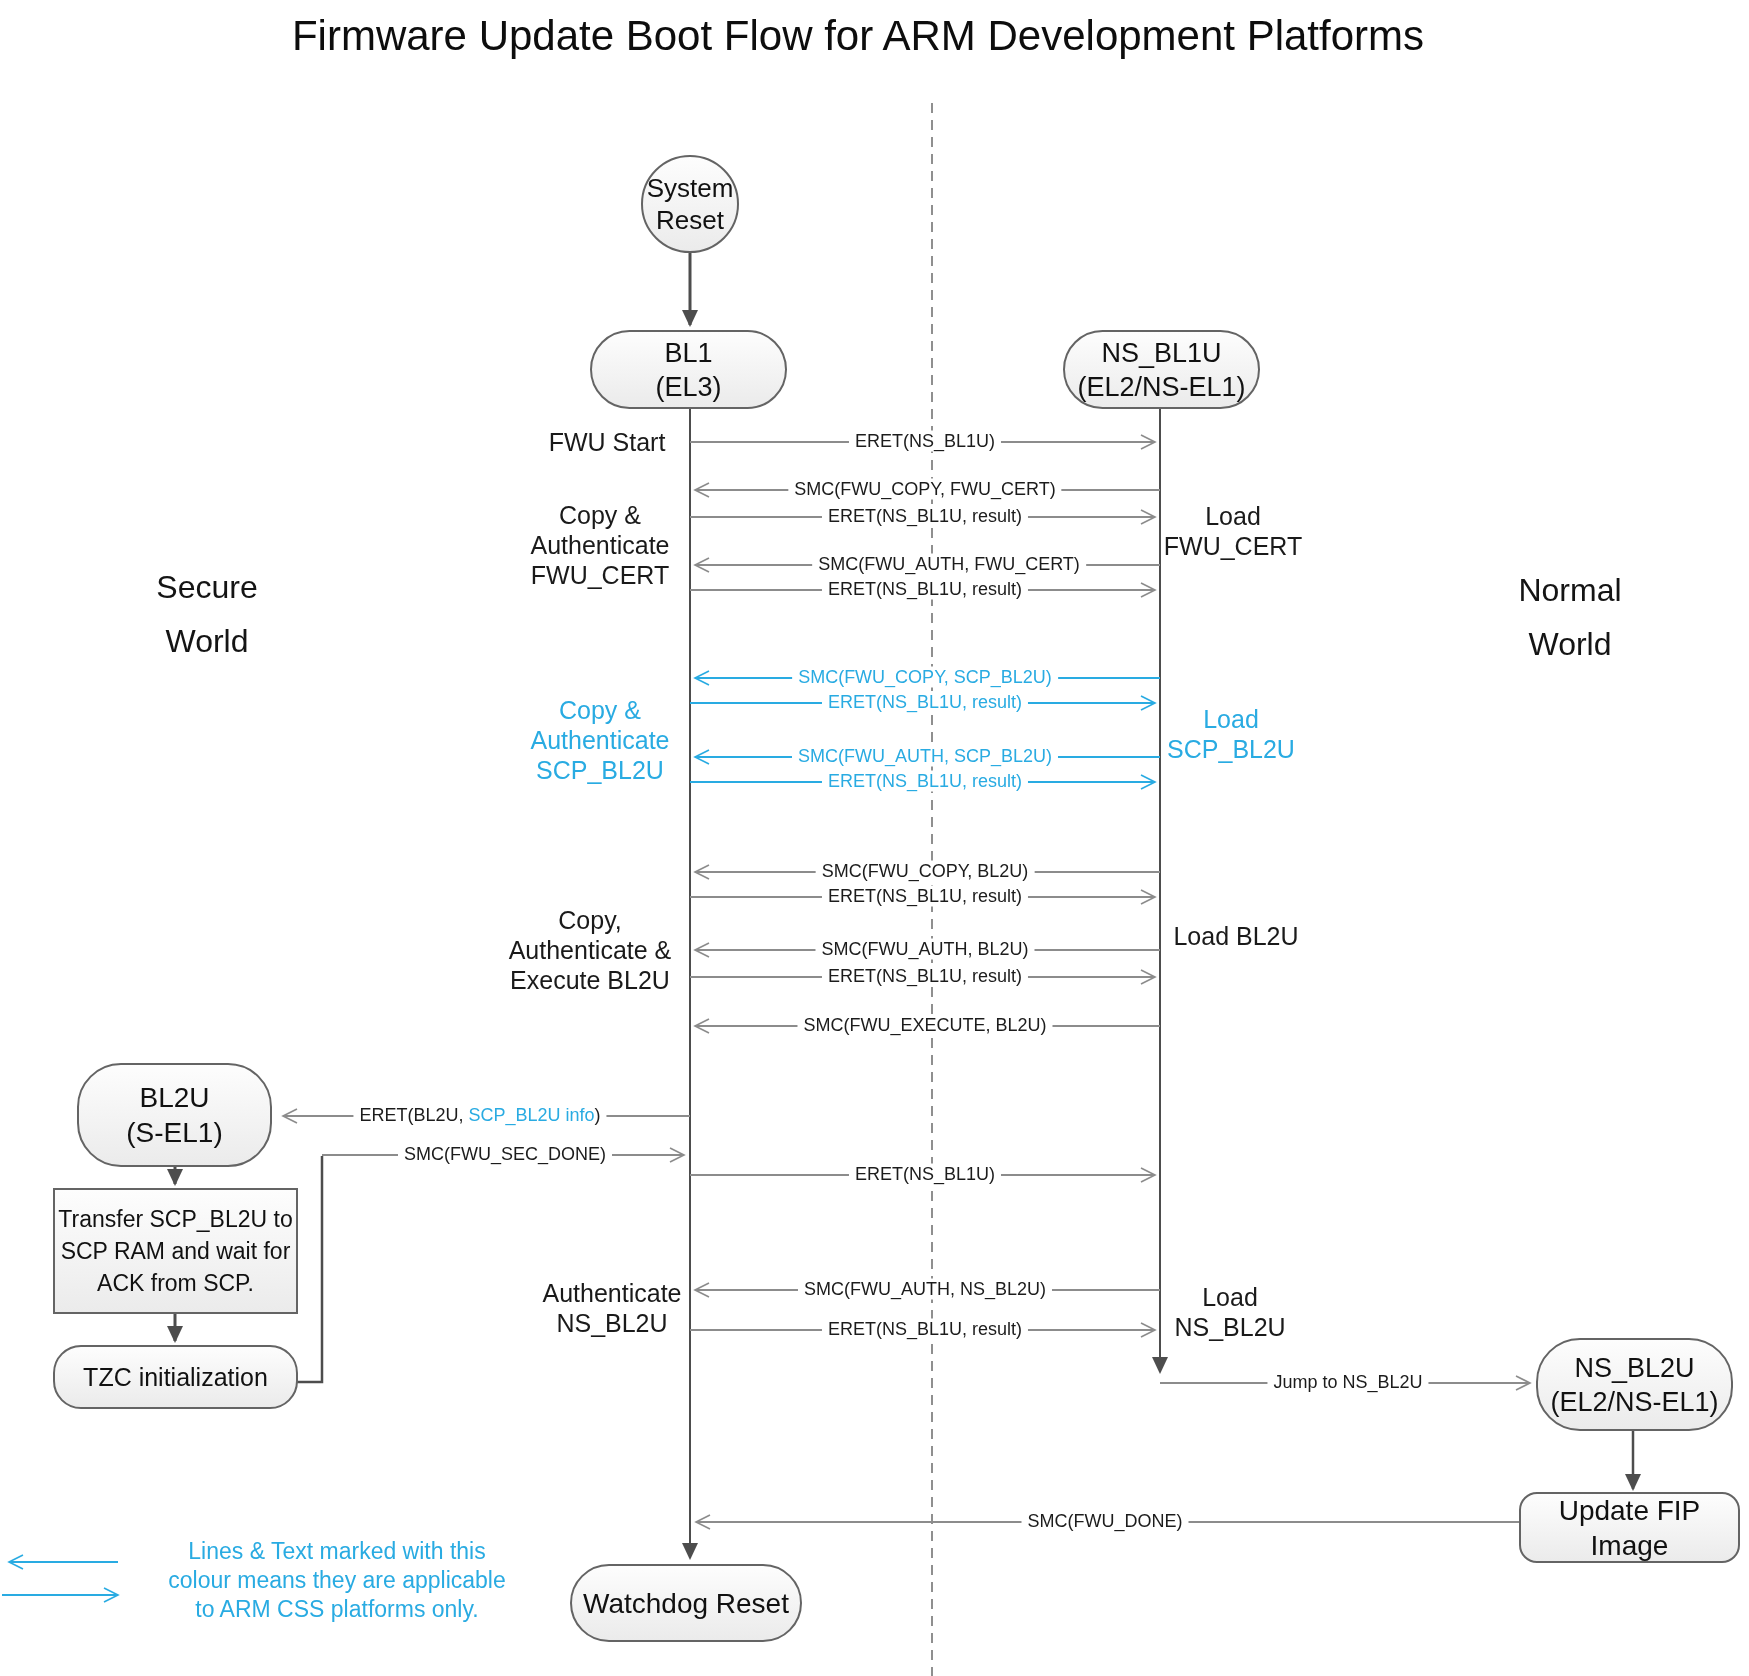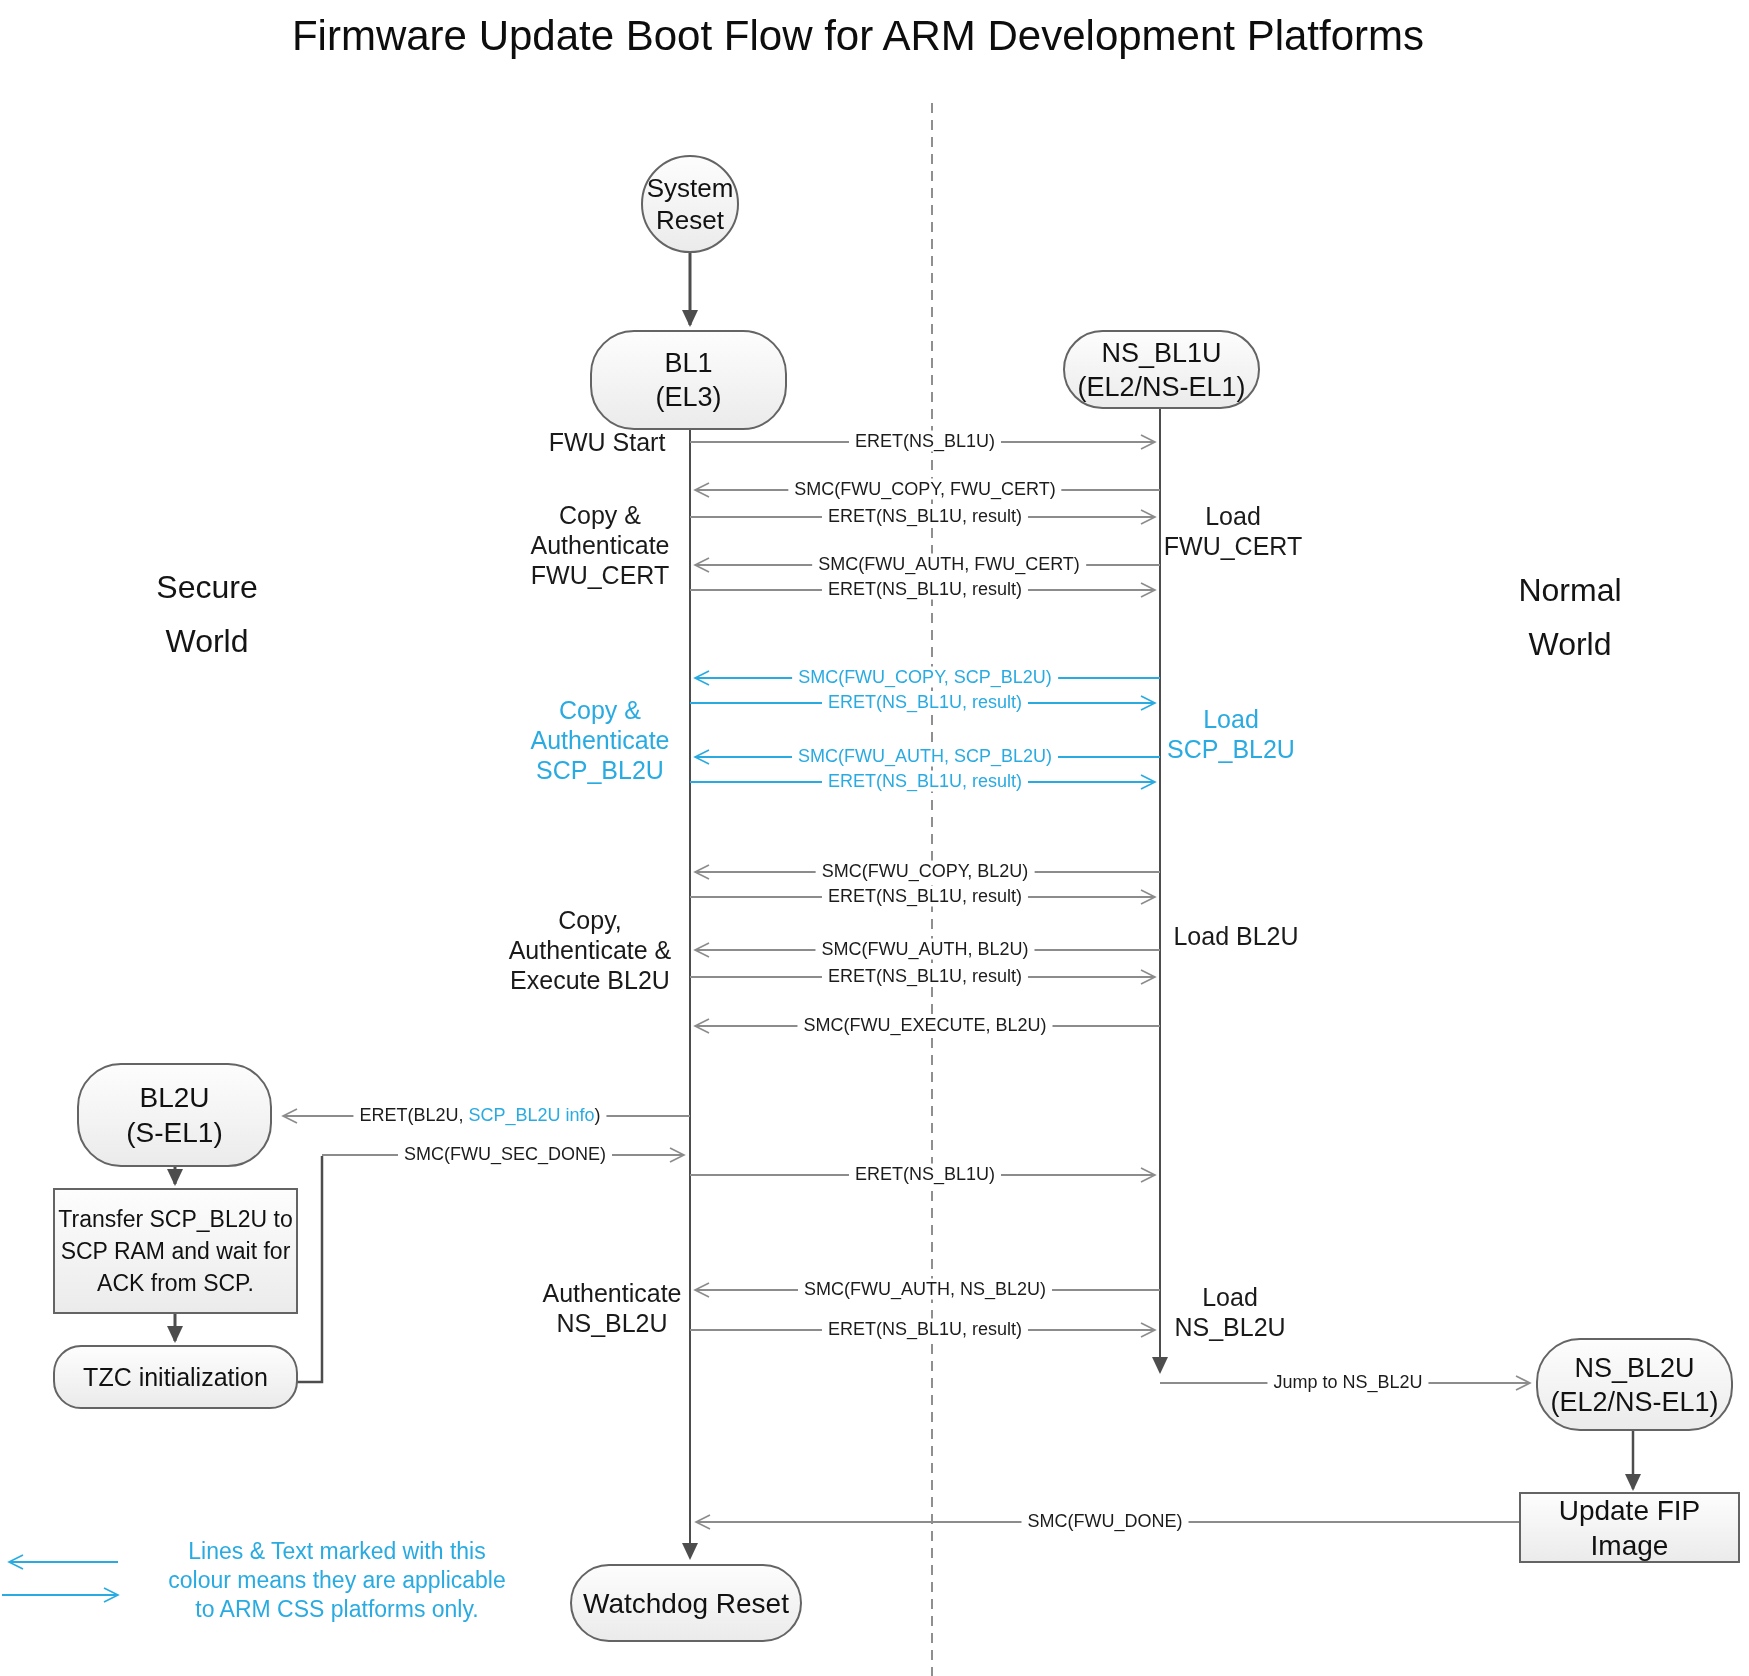--- a/index.html
+++ b/index.html
@@ -92,21 +92,21 @@
   </div>
   <div class="lbl world" style="left:1570px;top:617px;">
     <div>Normal</div>
     <div>World</div>
   </div>
 
   <div class="node circle" style="left:641px;top:155px;width:98px;height:98px;">
     <div>System</div>
     <div>Reset</div>
   </div>
-  <div class="node pill" style="left:590px;top:330px;width:197px;height:100px;font-size:27px;line-height:34px;">
+  <div class="node pill" style="left:590px;top:330px;width:197px;height:79px;font-size:27px;line-height:34px;">
     <div>BL1</div>
     <div>(EL3)</div>
   </div>
   <div class="node pill" style="left:1063px;top:330px;width:197px;height:79px;font-size:27px;line-height:34px;">
     <div>NS_BL1U</div>
     <div>(EL2/NS-EL1)</div>
   </div>
   <div class="node pill" style="left:77px;top:1063px;width:195px;height:104px;">
     <div>BL2U</div>
     <div>(S-EL1)</div>
@@ -116,21 +116,21 @@
     <div>SCP RAM and wait for</div>
     <div>ACK from SCP.</div>
   </div>
   <div class="node rect" style="left:53px;top:1345px;width:245px;height:64px;font-size:25px;border-radius:28px;">
     <div>TZC initialization</div>
   </div>
   <div class="node pill" style="left:1536px;top:1338px;width:197px;height:93px;font-size:27px;line-height:34px;">
     <div>NS_BL2U</div>
     <div>(EL2/NS-EL1)</div>
   </div>
-  <div class="node rect" style="left:1519px;top:1492px;width:221px;height:71px;">
+  <div class="node rect" style="left:1519px;top:1492px;width:221px;height:71px;border-radius:18px;">
     <div>Update FIP Image</div>
   </div>
   <div class="node pill" style="left:570px;top:1564px;width:232px;height:78px;">
     <div>Watchdog Reset</div>
   </div>
 
   <div class="lbl side" style="left:607px;top:442px;">FWU Start</div>
   <div class="lbl side" style="left:600px;top:545px;">
     <div>Copy &amp;</div>
     <div>Authenticate</div>

